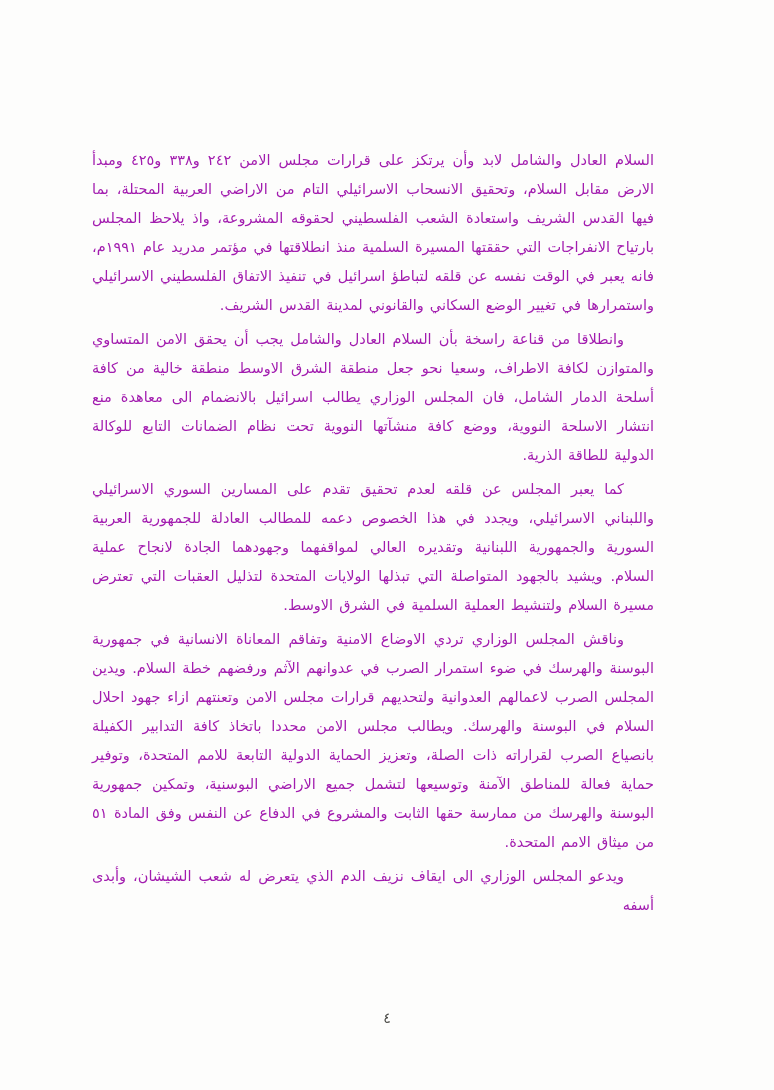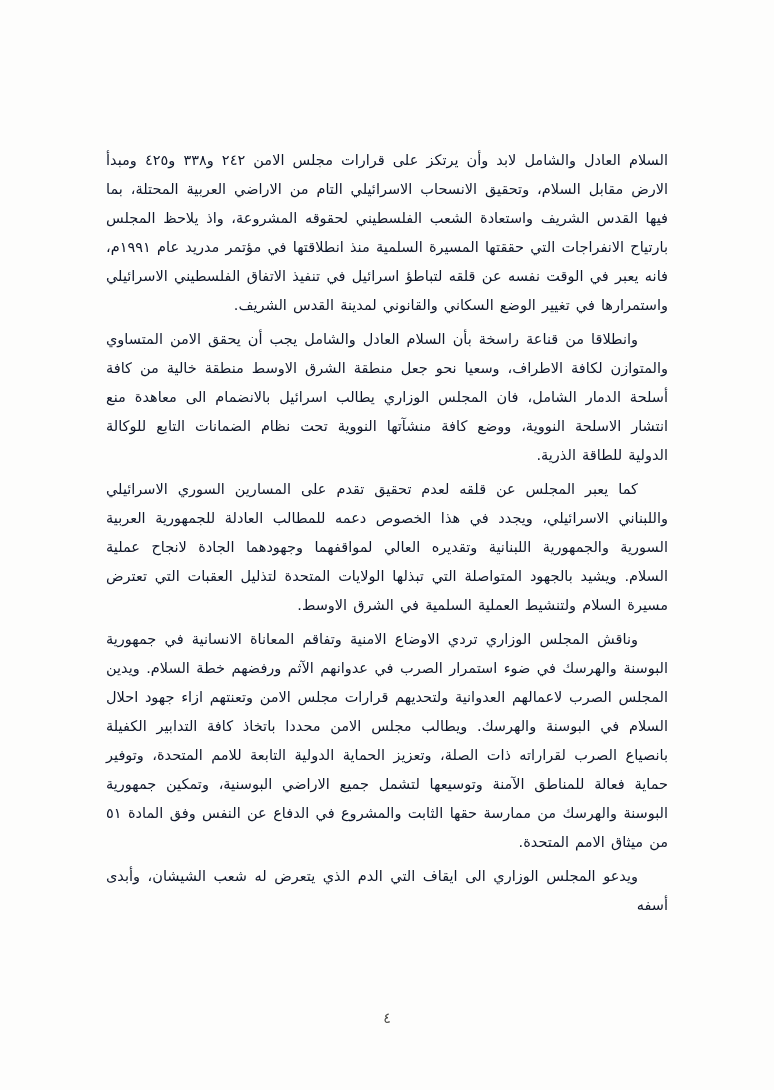--- a/index.html
+++ b/index.html
@@ -15,25 +15,25 @@
     font-family: "DejaVu Sans", sans-serif;
   }
   .scan-page {
     position: absolute;
     inset: 0;
     background: #fdfdfc;
   }
   .text-block {
     position: absolute;
     top: 146px;
-    right: 106px;
+    right: 120px;
     width: 562px;
     direction: rtl;
     text-align: justify;
-    color: #0f172a;
+    color: #a21caf;
     font-size: 14.5px;
     line-height: 29px;
     word-spacing: 1.5px;
   }
   .para {
     margin: 0 0 5px 0;
     text-indent: 30px;
   }
   .para.no-indent {
     text-indent: 0;
@@ -51,16 +51,16 @@
 </style>
 </head>
 <body>
 
 <div class="scan-page">
   <div class="text-block">
     <p class="para no-indent">السلام العادل والشامل لابد وأن يرتكز على قرارات مجلس الامن ٢٤٢ و٣٣٨ و٤٢٥ ومبدأ الارض مقابل السلام، وتحقيق الانسحاب الاسرائيلي التام من الاراضي العربية المحتلة، بما فيها القدس الشريف واستعادة الشعب الفلسطيني لحقوقه المشروعة، واذ يلاحظ المجلس بارتياح الانفراجات التي حققتها المسيرة السلمية منذ انطلاقتها في مؤتمر مدريد عام ١٩٩١م، فانه يعبر في الوقت نفسه عن قلقه لتباطؤ اسرائيل في تنفيذ الاتفاق الفلسطيني الاسرائيلي واستمرارها في تغيير الوضع السكاني والقانوني لمدينة القدس الشريف.</p>
     <p class="para">وانطلاقا من قناعة راسخة بأن السلام العادل والشامل يجب أن يحقق الامن المتساوي والمتوازن لكافة الاطراف، وسعيا نحو جعل منطقة الشرق الاوسط منطقة خالية من كافة أسلحة الدمار الشامل، فان المجلس الوزاري يطالب اسرائيل بالانضمام الى معاهدة منع انتشار الاسلحة النووية، ووضع كافة منشآتها النووية تحت نظام الضمانات التابع للوكالة الدولية للطاقة الذرية.</p>
     <p class="para">كما يعبر المجلس عن قلقه لعدم تحقيق تقدم على المسارين السوري الاسرائيلي واللبناني الاسرائيلي، ويجدد في هذا الخصوص دعمه للمطالب العادلة للجمهورية العربية السورية والجمهورية اللبنانية وتقديره العالي لمواقفهما وجهودهما الجادة لانجاح عملية السلام. ويشيد بالجهود المتواصلة التي تبذلها الولايات المتحدة لتذليل العقبات التي تعترض مسيرة السلام ولتنشيط العملية السلمية في الشرق الاوسط.</p>
     <p class="para">وناقش المجلس الوزاري تردي الاوضاع الامنية وتفاقم المعاناة الانسانية في جمهورية البوسنة والهرسك في ضوء استمرار الصرب في عدوانهم الآثم ورفضهم خطة السلام. ويدين المجلس الصرب لاعمالهم العدوانية ولتحديهم قرارات مجلس الامن وتعنتهم ازاء جهود احلال السلام في البوسنة والهرسك. ويطالب مجلس الامن محددا باتخاذ كافة التدابير الكفيلة بانصياع الصرب لقراراته ذات الصلة، وتعزيز الحماية الدولية التابعة للامم المتحدة، وتوفير حماية فعالة للمناطق الآمنة وتوسيعها لتشمل جميع الاراضي البوسنية، وتمكين جمهورية البوسنة والهرسك من ممارسة حقها الثابت والمشروع في الدفاع عن النفس وفق المادة ٥١ من ميثاق الامم المتحدة.</p>
-    <p class="para">ويدعو المجلس الوزاري الى ايقاف التي الدم الذي يتعرض له شعب الشيشان، وأبدى أسفه</p>
+    <p class="para">ويدعو المجلس الوزاري الى ايقاف نزيف الدم الذي يتعرض له شعب الشيشان، وأبدى أسفه</p>
   </div>
   <div class="page-number">٤</div>
 </div>
 
 </body></html>

